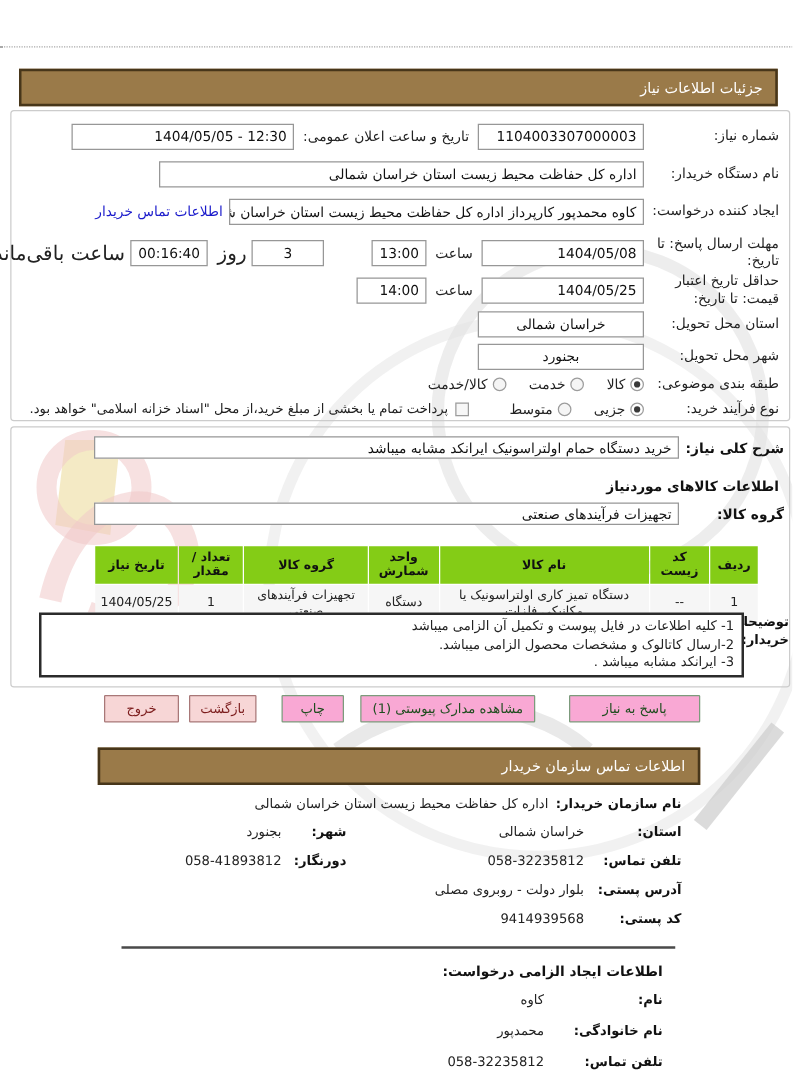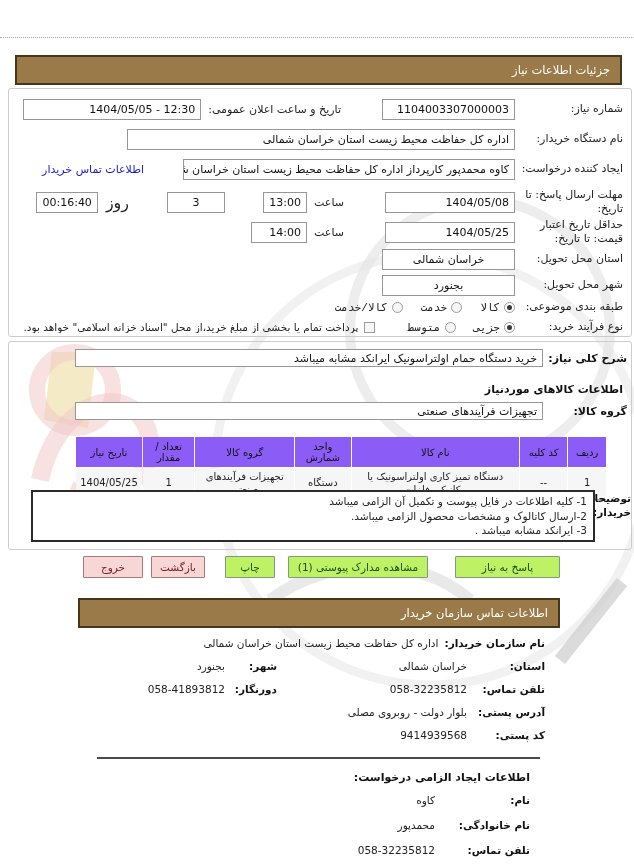--- a/index.html
+++ b/index.html
@@ -20,57 +20,57 @@
   .panel { position:absolute; left:8px; width:624px; border:1px solid #ccc; border-radius:3px; background:transparent; }
   .panel1 { top:88px; height:249px; }
   .panel2 { top:341px; height:209px; }
 
   .frow { position:absolute; right:4px; left:4px; display:flex; direction:rtl; align-items:center; height:24px; }
   .flbl { width:112px; padding-right:4px; font-size:11px; color:#222; line-height:1.25; flex:none; }
   .inl-lbl { font-size:11px; color:#222; padding:0 7px; flex:none; }
   .small-lbl { font-size:16px; color:#222; padding:0 4px; flex:none; }
 
   .vbox { height:21px; border:1px solid #979797; background:#fff; display:flex; align-items:center;
-          padding:0 5px; font-size:11px; color:#111; flex:none; overflow:hidden; white-space:nowrap;margin-left:34px; }
+          padding:0 5px; font-size:11px; color:#111; flex:none; overflow:hidden; white-space:nowrap; }
   .vbox.center { justify-content:center; }
   .ltr { direction:ltr; unicode-bidi:embed; }
 
   .link { color:#1a1acb; font-size:11px; margin-right:5px; cursor:pointer; flex:none; }
 
   .opt { display:flex; align-items:center; margin-left:18px; flex:none; }
   .radio { width:11px; height:11px; border:1px solid #9c9c9c; border-radius:50%; background:#f5f5f5;
            display:inline-block; margin-left:4px; position:relative; flex:none; }
   .radio.checked { background:#fff; }
   .radio.checked::after { content:""; position:absolute; top:2px; left:2px; width:5px; height:5px;
            border-radius:50%; background:#3a3a3a; }
-  .opt-label { font-size:11px; color:#222;font-family:Liberation Mono, monospace; }
+  .opt-label { font-size:11px; color:#222; }
   .checkbox { width:11px; height:11px; border:1px solid #9c9c9c; background:#f7f7f7; margin-left:6px; flex:none; }
   .chk-note { font-size:10.5px; color:#222; flex:1; white-space:nowrap; overflow:hidden; }
 
   .bold-lbl { font-weight:bold; font-size:11px; color:#111; }
 
   .desc-row { position:absolute; top:7px; right:4px; left:4px; display:flex; direction:rtl; align-items:center; }
   .desc-lbl { width:84px; flex:none; white-space:nowrap; }
   .desc-box { flex:none; width:468px; height:18px; }
   .goods-title { position:absolute; top:41px; right:8px; }
   .group-row { position:absolute; top:60px; right:4px; left:4px; display:flex; direction:rtl; align-items:center; }
 
   .gtable { position:absolute; top:94px; right:24px; width:532px; border-collapse:separate; border-spacing:1px; }
-  .gtable th { background:#8b5cf6; color:#111; font-size:10px; font-weight:normal; padding:4px 2px; text-align:center;margin-left:40px; }
+  .gtable th { background:#84cc16; color:#111; font-size:10px; font-weight:bold; padding:4px 2px; text-align:center;margin-left:40px; }
   .gtable td { background:#f6f6f6; color:#222; font-size:10px; padding:3px 2px; text-align:center;
                border-bottom:1px solid #a8a8a8; line-height:1.25; }
 
   .notes-box { position:absolute; top:148px; right:36px; width:564px; height:52px; border:2px solid #2b2b2b;
                background:#fff; padding:2px 6px; font-size:10.5px; color:#222; line-height:1.4; }
   .notes-lbl { position:absolute; top:150px; right:0; width:38px; font-size:10.5px; line-height:1.3; }
 
   .btn-row { position:absolute; top:556px; right:74px; left:0; display:flex; direction:rtl; align-items:center; }
   .btn { height:22px; font-family:"DejaVu Sans", sans-serif; font-size:10.5px; cursor:pointer; flex:none;
          border:1px solid #6f6f6f; border-radius:1px; padding:0 2px; }
-  .btn.green { background:#bef264; color:#1f4d1f; border-color:#7c9b7c; }
+  .btn.green { background:#f9a8d4; color:#1f4d1f; border-color:#7c9b7c; }
   .btn.pink  { background:#f7d6d6; color:#7c1d1d; border-color:#a87878; }
 
   .contact-block { position:absolute; top:636px; right:89px; left:20px; }
   .crow { display:flex; direction:rtl; align-items:center; margin-bottom:9px; font-size:10.5px; height:14px; }
   .clbl { min-width:78px; font-weight:bold; color:#111; padding-left:6px; flex:none; }
   .cval { width:190px; text-align:right; color:#222; flex:none; }
   .cval.wide { width:320px; }
   .clbl2 { min-width:52px; font-weight:bold; color:#111; padding-left:6px; flex:none; }
   .cval2 { width:120px; text-align:right; color:#222; flex:none; }
 
@@ -233,21 +233,21 @@
             <col style="width:48px">
             <col style="width:170px">
             <col style="width:56px">
           <col style="width:100px">
             <col style="width:52px">
             <col style="width:66px">
         </colgroup>
         <thead>
           <tr>
             <th>ردیف</th>
-            <th>کد کلیه</th>
+            <th>کد زیست</th>
             <th>نام کالا</th>
             <th>واحد شمارش</th>
             <th>گروه کالا</th>
             <th>تعداد / مقدار</th>
             <th>تاریخ نیاز</th>
           </tr>
         </thead>
         <tbody>
           <tr>
             <td>1</td>

